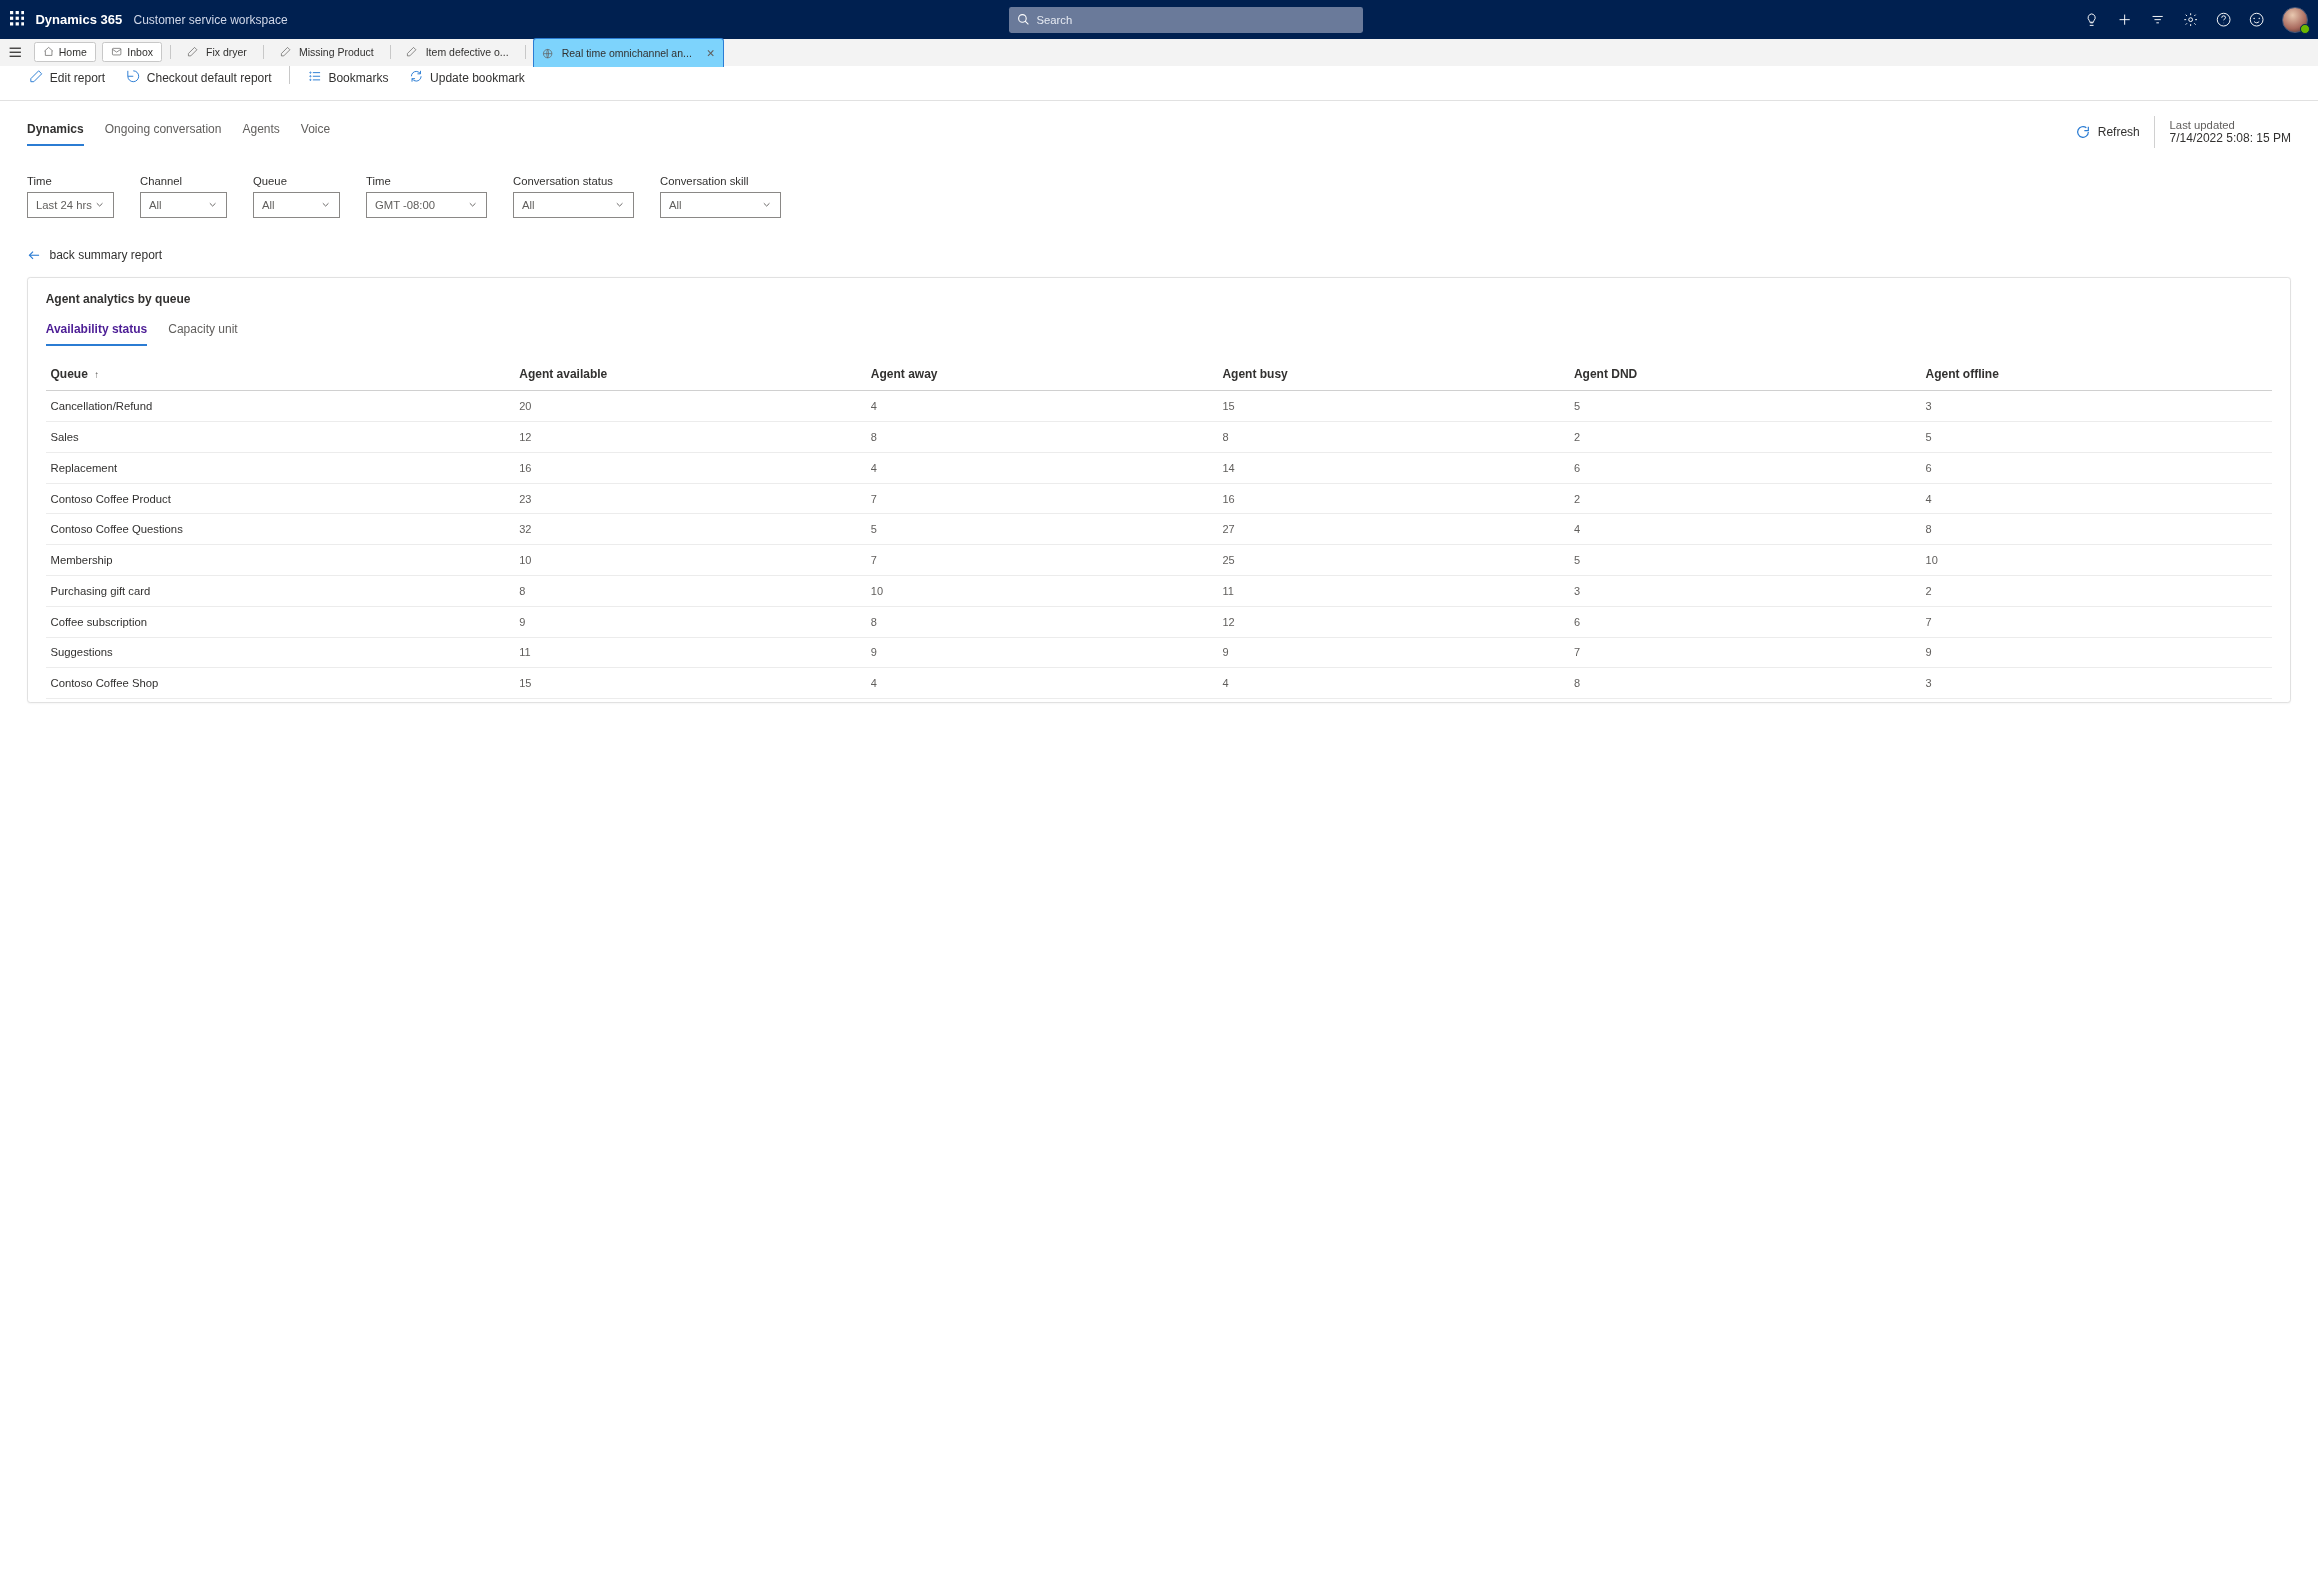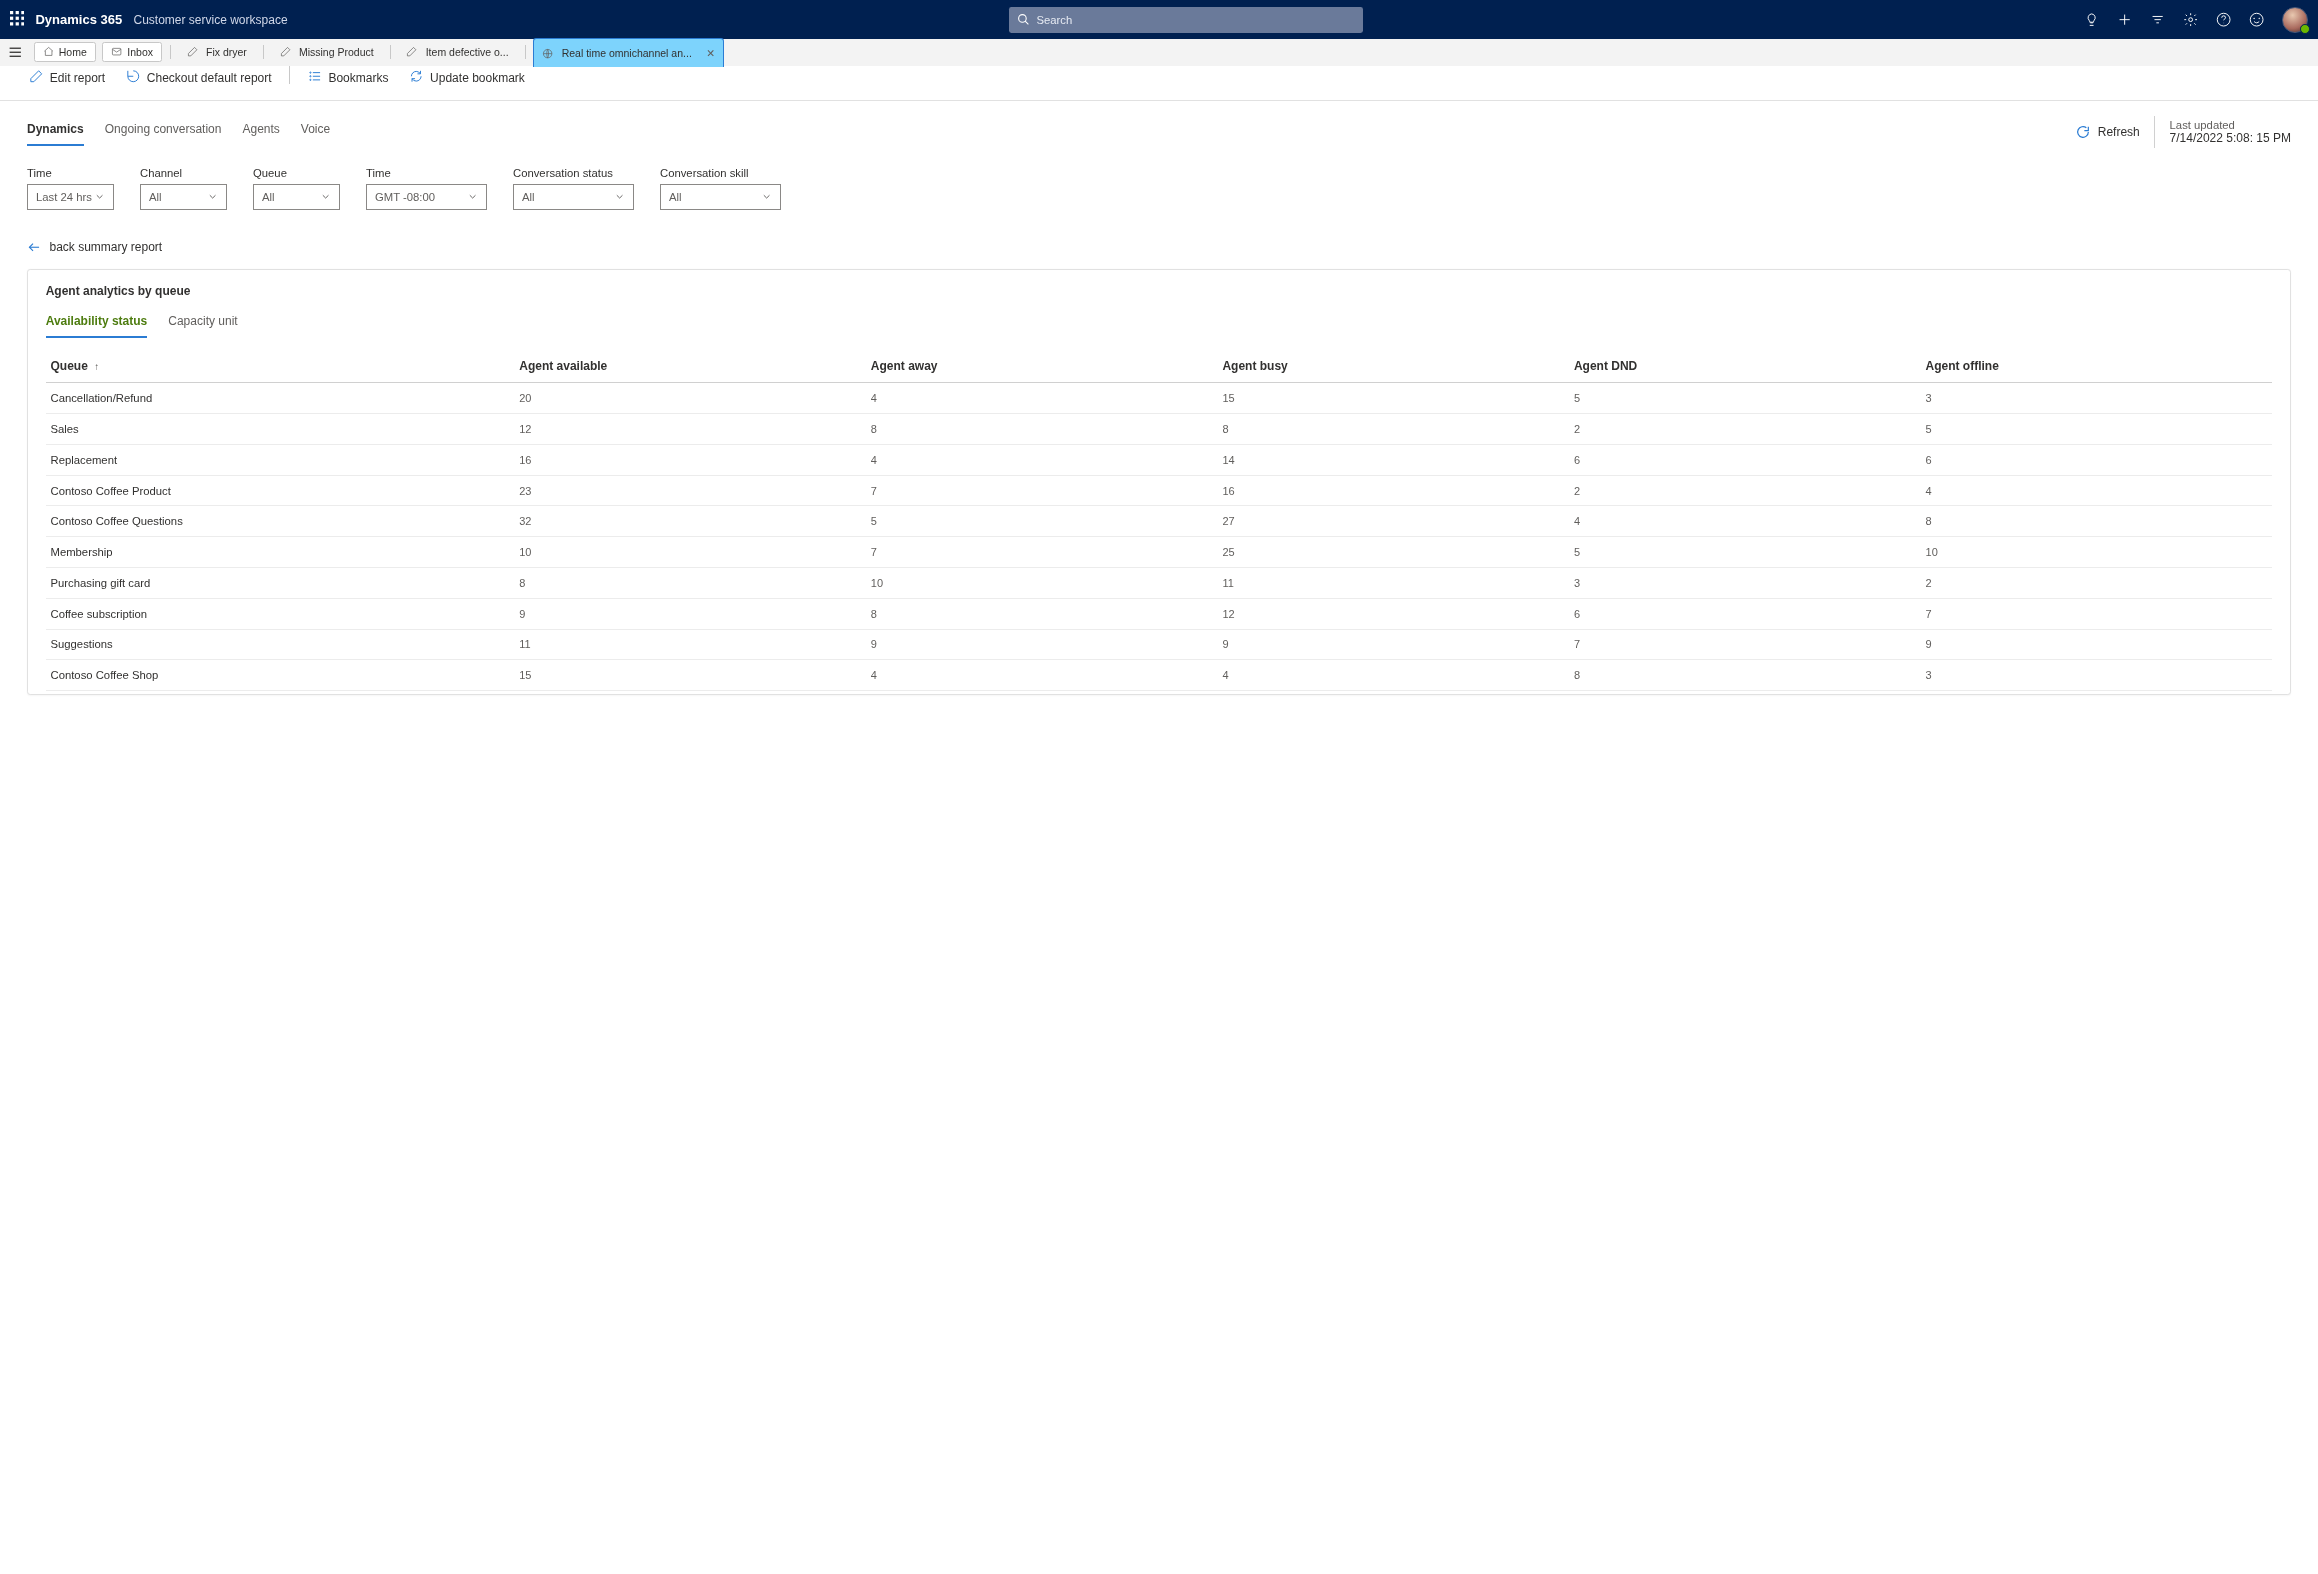--- a/index.html
+++ b/index.html
@@ -86,40 +86,40 @@
   .subtab.active { color:#323130; font-weight:600; border-bottom:2.4px solid #2b7cd3; }
   .subnav-right { margin-left:auto; display:flex; align-items:center; gap:14.5px; }
   .refresh { display:flex; align-items:center; gap:6.4px; cursor:pointer; font-size:12px; }
   .refresh svg { width:16px; height:16px; stroke:#2b7cd3; fill:none; stroke-width:1.8; }
   .vdiv { width:0.8px; height:32px; background:#d0d0d0; }
   .last-updated .lbl { font-size:11.3px; color:#605e5c; }
   .last-updated .ts { font-size:12px; color:#323130; }
 
   
   .filters { display:flex; gap:26px; margin-top:19.3px; }
-  .filter { display:flex; flex-direction:column; gap:4.8px; }
+  .filter { display:flex; flex-direction:column; gap:4.8px;margin-top:8px; }
   .filter-label { font-size:11.3px; color:#323130; }
   .dropdown {
     display:flex; align-items:center; justify-content:space-between;
     border:0.8px solid #8a8886; height:26px; padding:0 8px; min-width:87px;
     font-size:11.3px; color:#605e5c; cursor:pointer; background:#fff;
   }
   .dropdown.wide { min-width:121px; }
   .dropdown svg { width:11.3px; height:11.3px; stroke:#605e5c; fill:none; stroke-width:2; }
 
   
   .back-link { display:flex; align-items:flex-start; gap:8px; margin-top:30px; font-size:12px; cursor:pointer; width:max-content;}
   .back-link svg { width:14.5px; height:14.5px; stroke:#2b7cd3; fill:none; stroke-width:1.8;}
 
   
   .card { background:#fff; border:0.8px solid #e1e1e1; border-radius:3.2px; margin-top:14.5px; padding:14.5px 17.7px 3.2px; box-shadow:0 0.8px 1.6px rgba(0,0,0,0.04);}
   .card-title { font-weight:600; font-size:12px; margin-bottom:11.3px; }
   .card-subtabs { display:flex; gap:21px; border-bottom:0.8px solid transparent;}
   .card-subtab { font-size:12px; padding:4.8px 0 8px; cursor:pointer; color:#605e5c;}
-  .card-subtab.active { font-weight:600; color:#4d7c0f; border-bottom:2.4px solid #2b7cd3;}
+  .card-subtab.active { font-weight:600; color:#4c1d95; border-bottom:2.4px solid #2b7cd3;}
 
   
   .tbl { width:100%; margin-top:11.3px; }
   .trow { display:grid; grid-template-columns: 2fr 1.5fr 1.5fr 1.5fr 1.5fr 1.5fr; border-bottom:0.8px solid #ececec; }
   .trow.header { border-bottom:0.8px solid #d0d0d0; }
   .tcell { padding:8.9px 4.8px; font-size:11.3px; color:#323130; }
   .trow.header .tcell { font-weight:600; font-size:12px; }
   .trow:not(.header) .tcell.num { color:#605e5c; font-size:11px;}
   .sort-arrow { margin-left:6.4px; font-size:9.7px; color:#605e5c; }
 </style>

